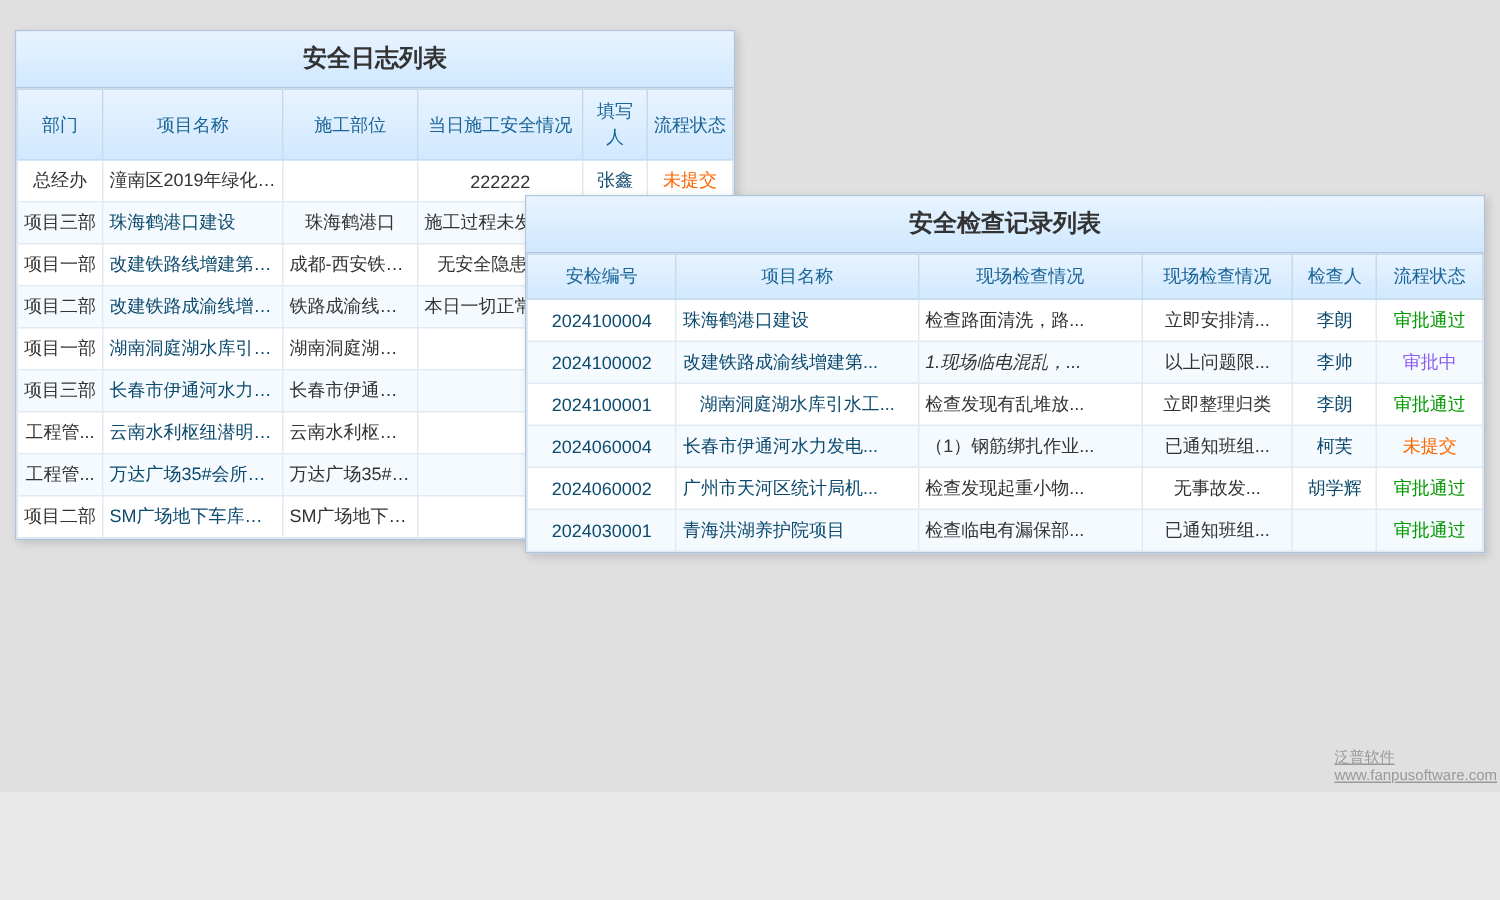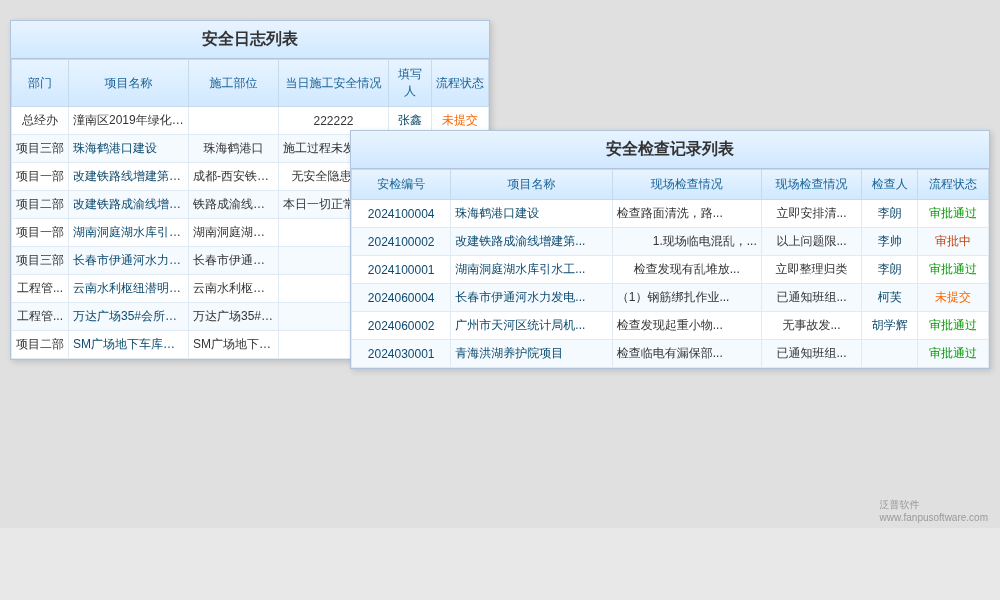--- a/index.html
+++ b/index.html
@@ -84,45 +84,46 @@
     }
 
     .link-blue {
       color: #0c4a6e;
       cursor: pointer;
     }
 
     .status-unsubmitted { color: #ff6600; }
     .status-approved { color: #009900; }
     .status-abandoned { color: #cc0000; }
-    .status-reviewing { color: #c2410c; }
+    .status-reviewing { color: #8b5cf6; }
 
     
     .right-panel {
       position: absolute;
       top: 130px;
       left: 350px;
       width: 640px;
       background: #fff;
       border: 1px solid #b0c4de;
       box-shadow: 2px 2px 6px rgba(0,0,0,0.15);
     }
 
     .right-panel thead th {
       color: #1a6496;
     }
 
     
     .watermark {
       position: absolute;
       bottom: 5px;
-      right: 12px;
+      right: 2px;
       font-size: 10px;
       color: #999;
       z-index: 999;
+      text-decoration: underline;
     }
   </style>
 </head>
 <body>
 
 <div class="container">
 
   <div class="left-panel">
     <div class="panel-title">安全日志列表</div>
     <table>
@@ -231,29 +232,29 @@
             <td class="link-blue" style="cursor: pointer;">2024100004</td>
             <td class="link-blue" style="cursor: pointer; text-align: left; max-width: 130px; overflow: hidden; text-overflow: ellipsis; white-space: nowrap;">珠海鹤港口建设</td>
             <td style="text-align: left; max-width: 120px; overflow: hidden; text-overflow: ellipsis; white-space: nowrap;">检查路面清洗，路...</td>
             <td style="max-width: 80px; overflow: hidden; text-overflow: ellipsis;">立即安排清...</td>
             <td class="link-blue">李朗</td>
             <td class="status-approved">审批通过</td>
           </tr>
           <tr>
             <td class="link-blue" style="cursor: pointer;">2024100002</td>
             <td class="link-blue" style="cursor: pointer; text-align: left; max-width: 130px; overflow: hidden; text-overflow: ellipsis; white-space: nowrap;">改建铁路成渝线增建第...</td>
-            <td style="text-align: right; max-width: 120px; overflow: hidden; text-overflow: ellipsis; white-space: nowrap;">1.现场临电混乱，...</td>
+            <td style="text-align: left; max-width: 120px; overflow: hidden; text-overflow: ellipsis; white-space: nowrap; font-style: italic;">1.现场临电混乱，...</td>
             <td style="max-width: 80px; overflow: hidden; text-overflow: ellipsis;">以上问题限...</td>
             <td class="link-blue">李帅</td>
             <td class="status-reviewing">审批中</td>
           </tr>
           <tr>
             <td class="link-blue" style="cursor: pointer;">2024100001</td>
-            <td class="link-blue" style="cursor: pointer; text-align: left; max-width: 130px; overflow: hidden; text-overflow: ellipsis; white-space: nowrap;">湖南洞庭湖水库引水工...</td>
-            <td style="text-align: center; max-width: 120px; overflow: hidden; text-overflow: ellipsis; white-space: nowrap; margin-left: 32px;">检查发现有乱堆放...</td>
+            <td class="link-blue" style="cursor: pointer; text-align: center; max-width: 130px; overflow: hidden; text-overflow: ellipsis; white-space: nowrap;">湖南洞庭湖水库引水工...</td>
+            <td style="text-align: left; max-width: 120px; overflow: hidden; text-overflow: ellipsis; white-space: nowrap; margin-left: 32px;">检查发现有乱堆放...</td>
             <td style="max-width: 80px; overflow: hidden; text-overflow: ellipsis;">立即整理归类</td>
             <td class="link-blue">李朗</td>
             <td class="status-approved">审批通过</td>
           </tr>
           <tr>
             <td class="link-blue" style="cursor: pointer;">2024060004</td>
             <td class="link-blue" style="cursor: pointer; text-align: left; max-width: 130px; overflow: hidden; text-overflow: ellipsis; white-space: nowrap;">长春市伊通河水力发电...</td>
             <td style="text-align: left; max-width: 120px; overflow: hidden; text-overflow: ellipsis; white-space: nowrap;">（1）钢筋绑扎作业...</td>
             <td style="max-width: 80px; overflow: hidden; text-overflow: ellipsis;">已通知班组...</td>
             <td class="link-blue">柯芙</td>

